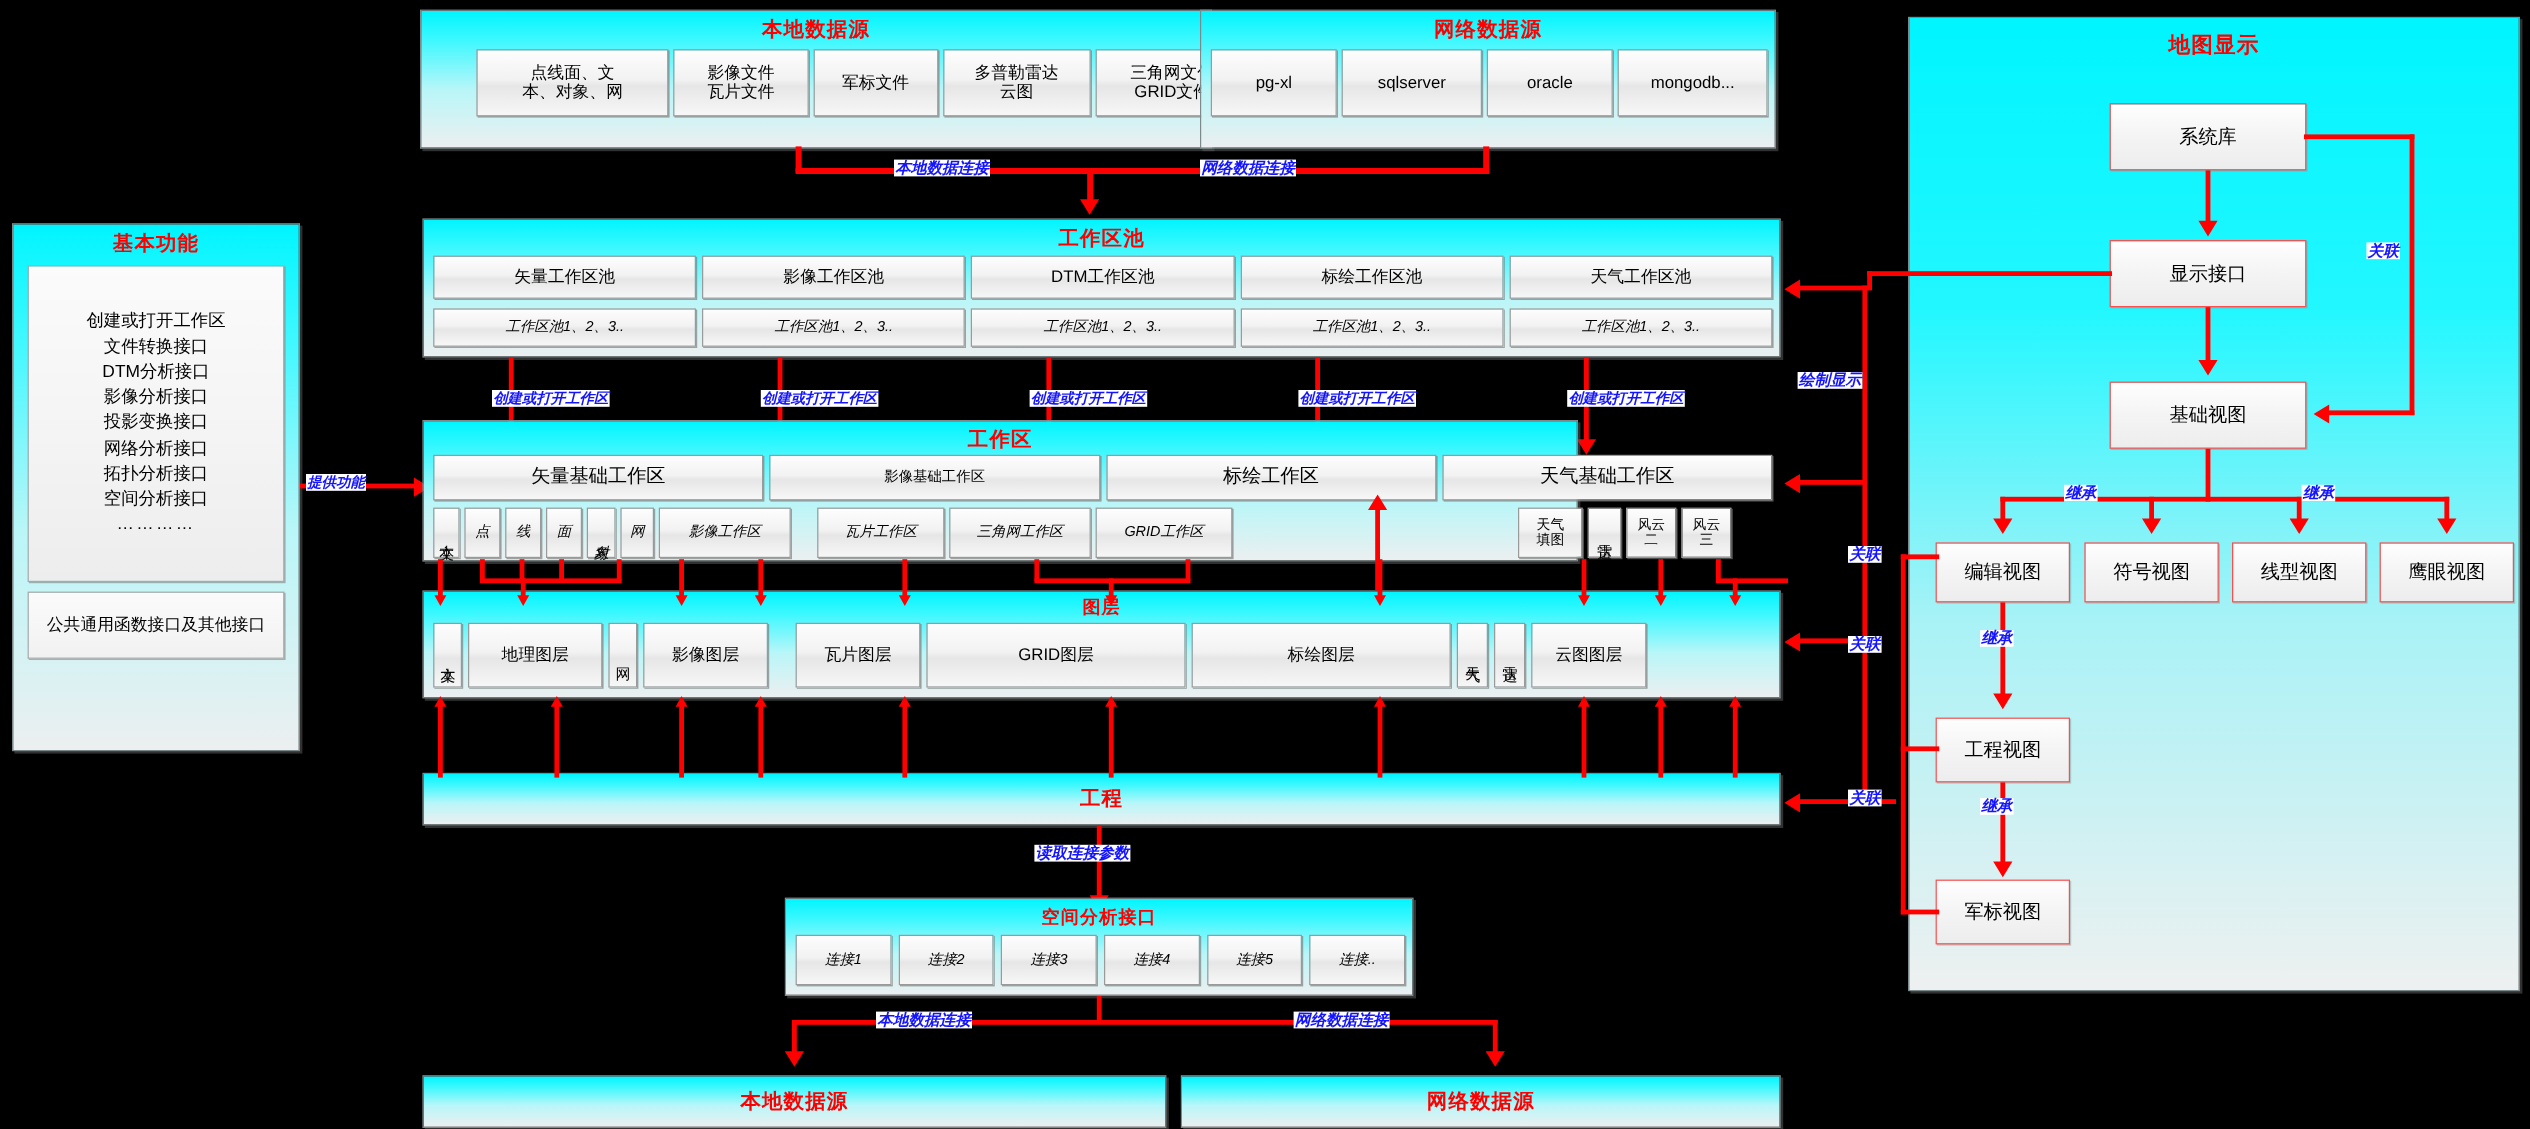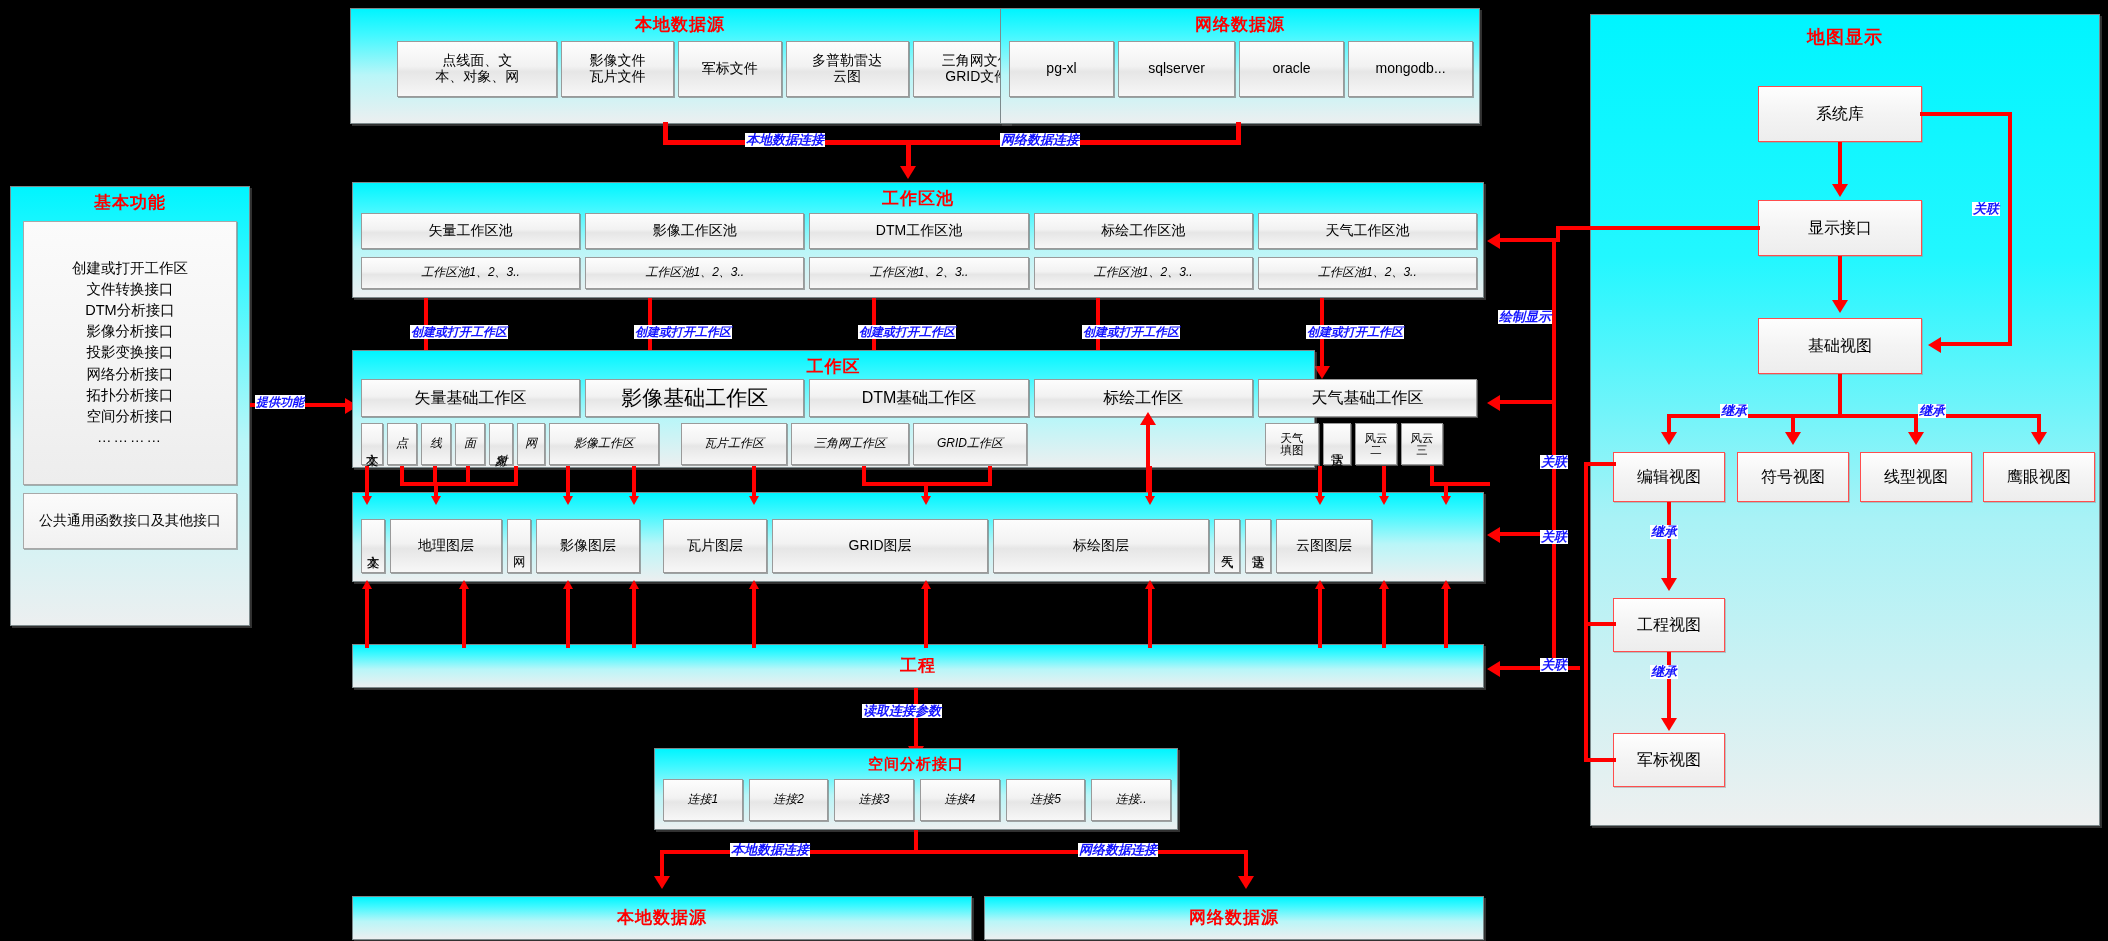--- a/index.html
+++ b/index.html
@@ -164,22 +164,21 @@
 <div class="elabel" style="left:1082px;top:325px;">创建或打开工作区</div>
 
 <div class="ln" style="left:1320px;top:298px;width:4px;height:72px;"></div>
 <div class="ah down" style="left:1314px;top:366px;"></div>
 <div class="elabel" style="left:1306px;top:325px;">创建或打开工作区</div>
 
 <div class="panel" id="ws" style="left:352px;top:350px;width:963px;height:118px;">
   <div class="panel-title">工作区</div>
   <div class="rowflex" style="left:8px;top:28px;width:1116px;height:38px;gap:5px;">
     <div class="chip" style="flex:1;font-size:16px;">矢量基础工作区</div>
-    <div class="chip" style="flex:1;font-size:21px;">影像基础工作区</div>
-    <div class="chip" style="flex:1;font-size:16px;">DTM基础工作区</div>
+    <div class="chip" style="flex:1;font-size:12px;">影像基础工作区</div>
     <div class="chip" style="flex:1;font-size:16px;">标绘工作区</div>
     <div class="chip" style="flex:1;font-size:16px;">天气基础工作区</div>
   </div>
   <div class="rowflex" style="left:8px;top:72px;width:1116px;height:42px;gap:4px;">
     <div class="chip vert" style="width:22px;">文本</div>
     <div class="chip ital" style="width:30px;">点</div>
     <div class="chip ital" style="width:30px;">线</div>
     <div class="chip ital" style="width:30px;">面</div>
     <div class="chip vert" style="width:24px;font-style:italic;">对象</div>
     <div class="chip ital" style="width:28px;">网</div>
@@ -194,20 +193,21 @@
     <div class="chip small" style="width:42px;line-height:1.05;">
         <div>风云<br>二</div>
       </div>
     <div class="chip small" style="width:42px;line-height:1.05;">
         <div>风云<br>三</div>
       </div>
   </div>
 </div>
 
 <div class="panel" id="layers" style="left:352px;top:492px;width:1132px;height:90px;">
+  <div class="panel-title sm">图层</div>
   <div class="rowflex" style="left:8px;top:26px;width:1116px;height:54px;gap:5px;">
     <div class="chip vert" style="width:24px;">文本</div>
     <div class="chip" style="width:112px;">地理图层</div>
     <div class="chip vert" style="width:24px;">网</div>
     <div class="chip" style="width:104px;">影像图层</div>
     <div class="chip" style="width:104px;margin-left:18px;">瓦片图层</div>
     <div class="chip" style="width:216px;">GRID图层</div>
     <div class="chip" style="width:216px;">标绘图层</div>
     <div class="chip vert" style="width:26px;">天气</div>
     <div class="chip vert" style="width:26px;">雷达</div>

